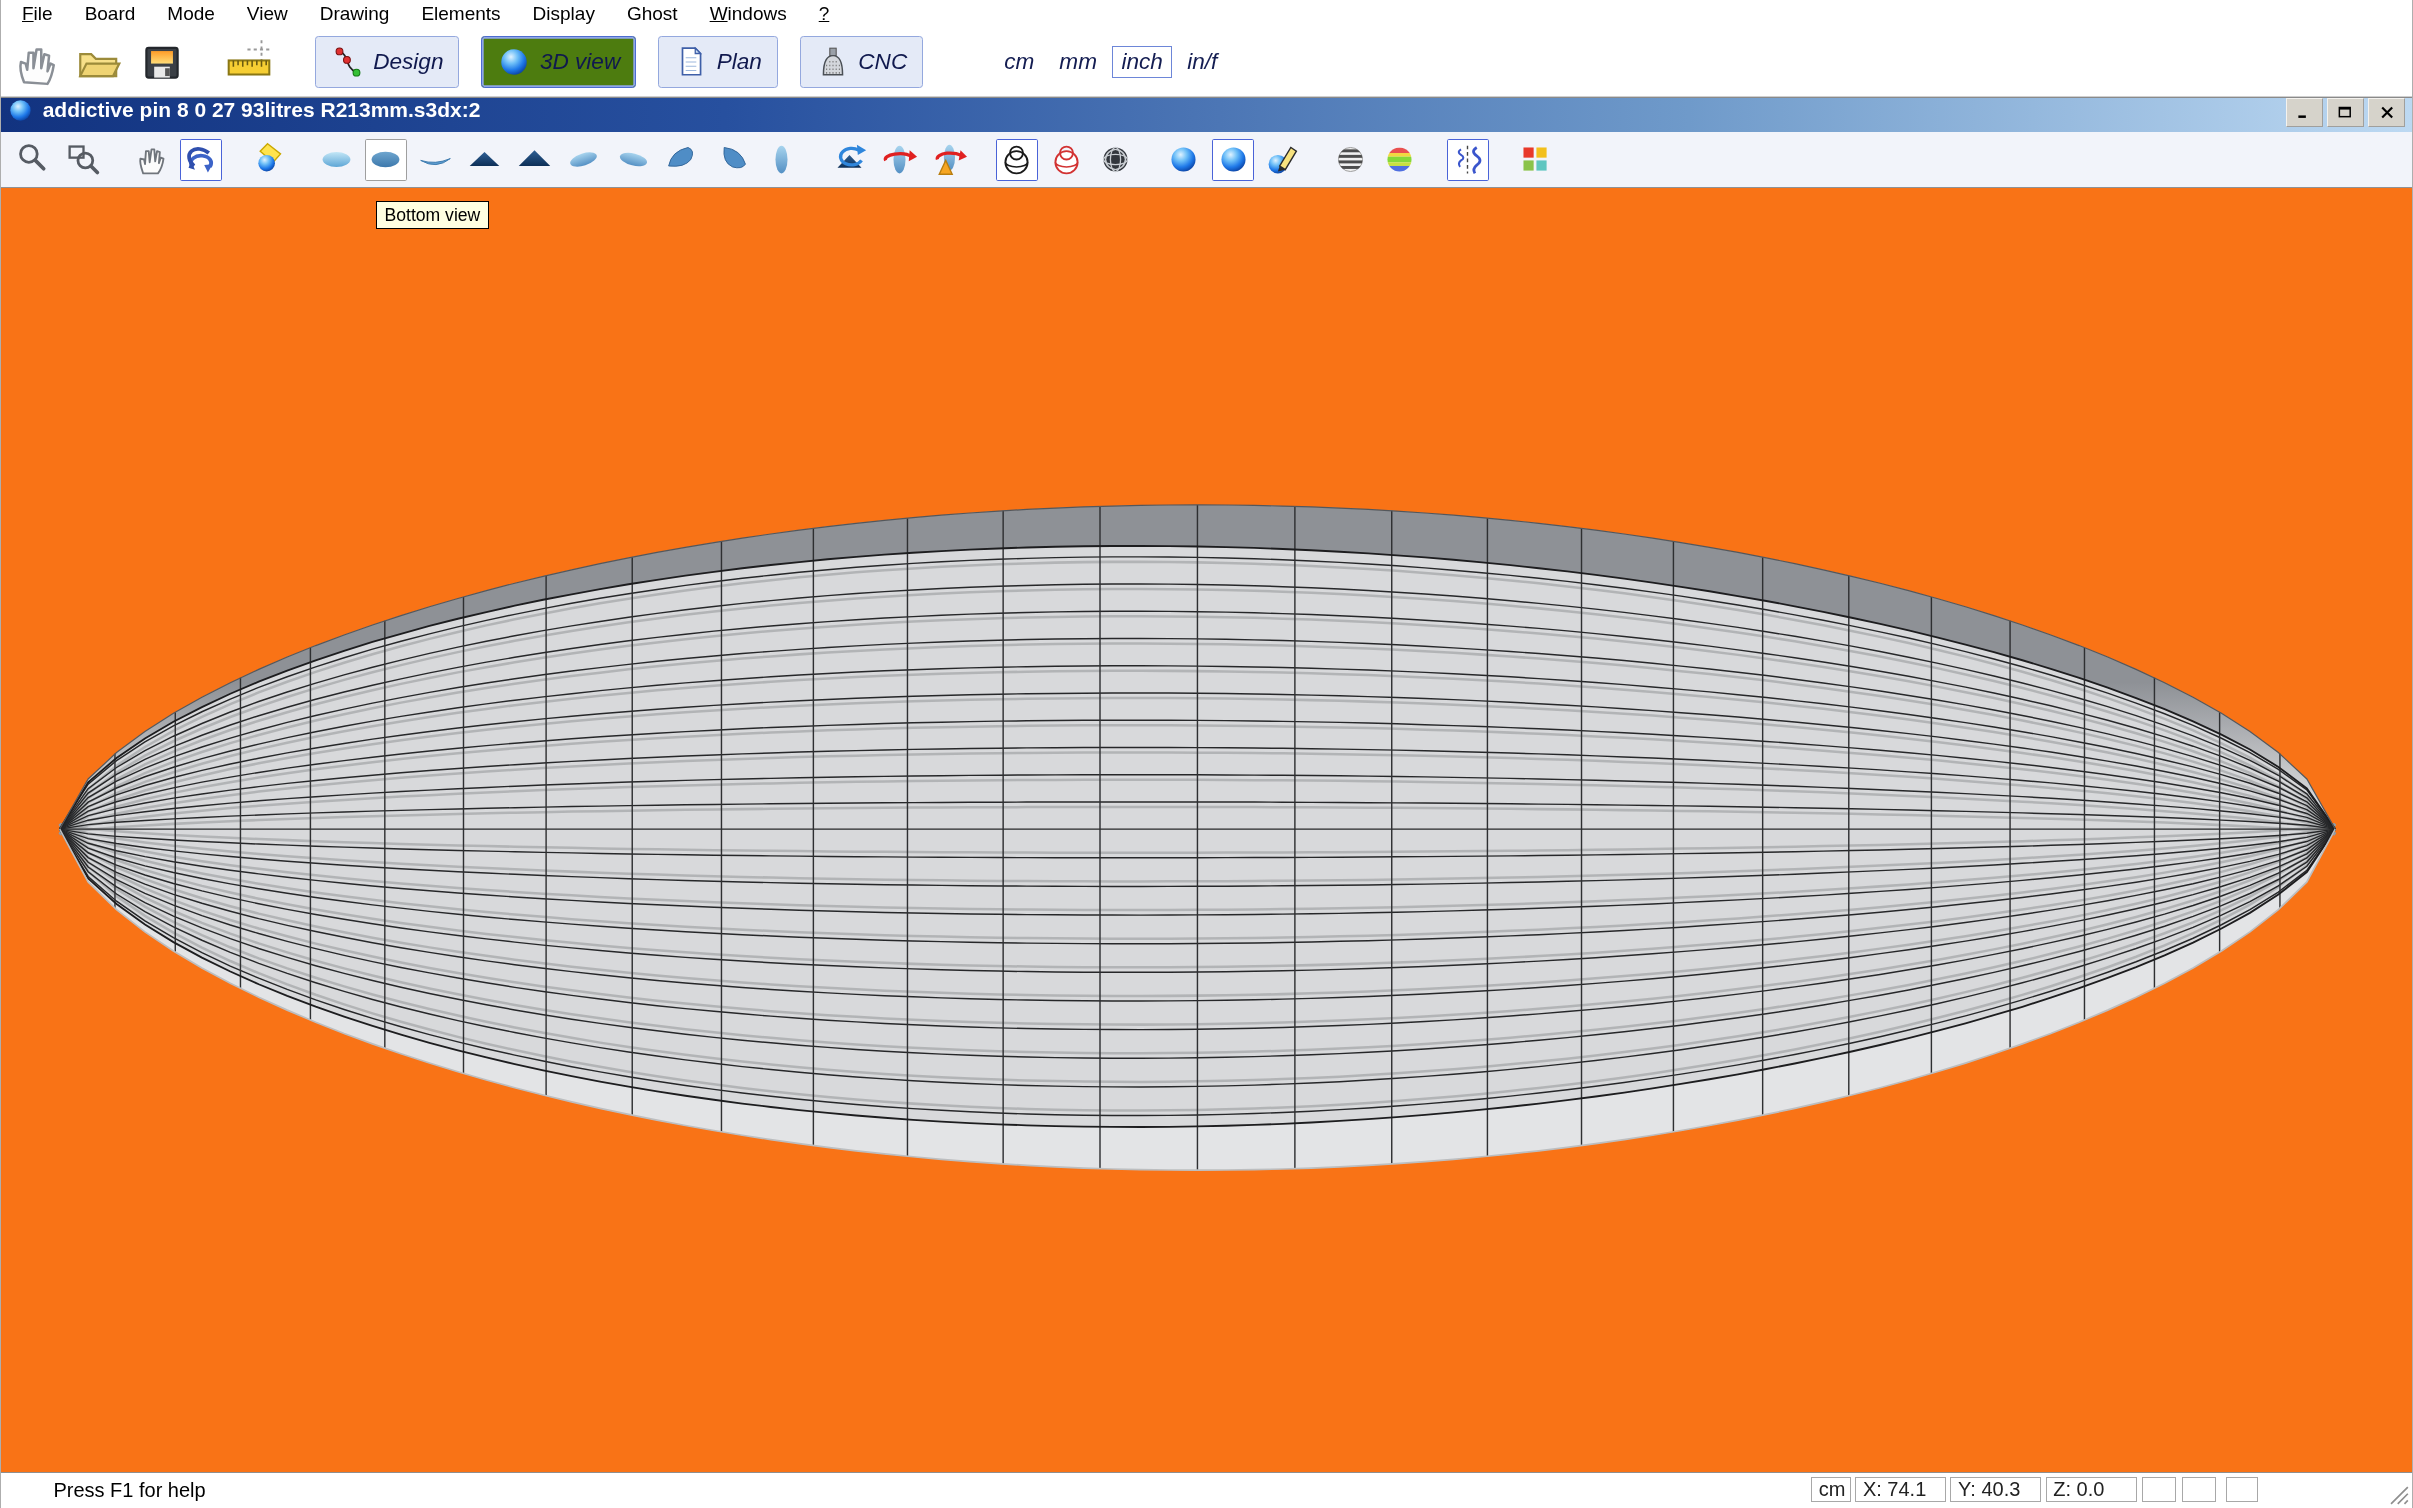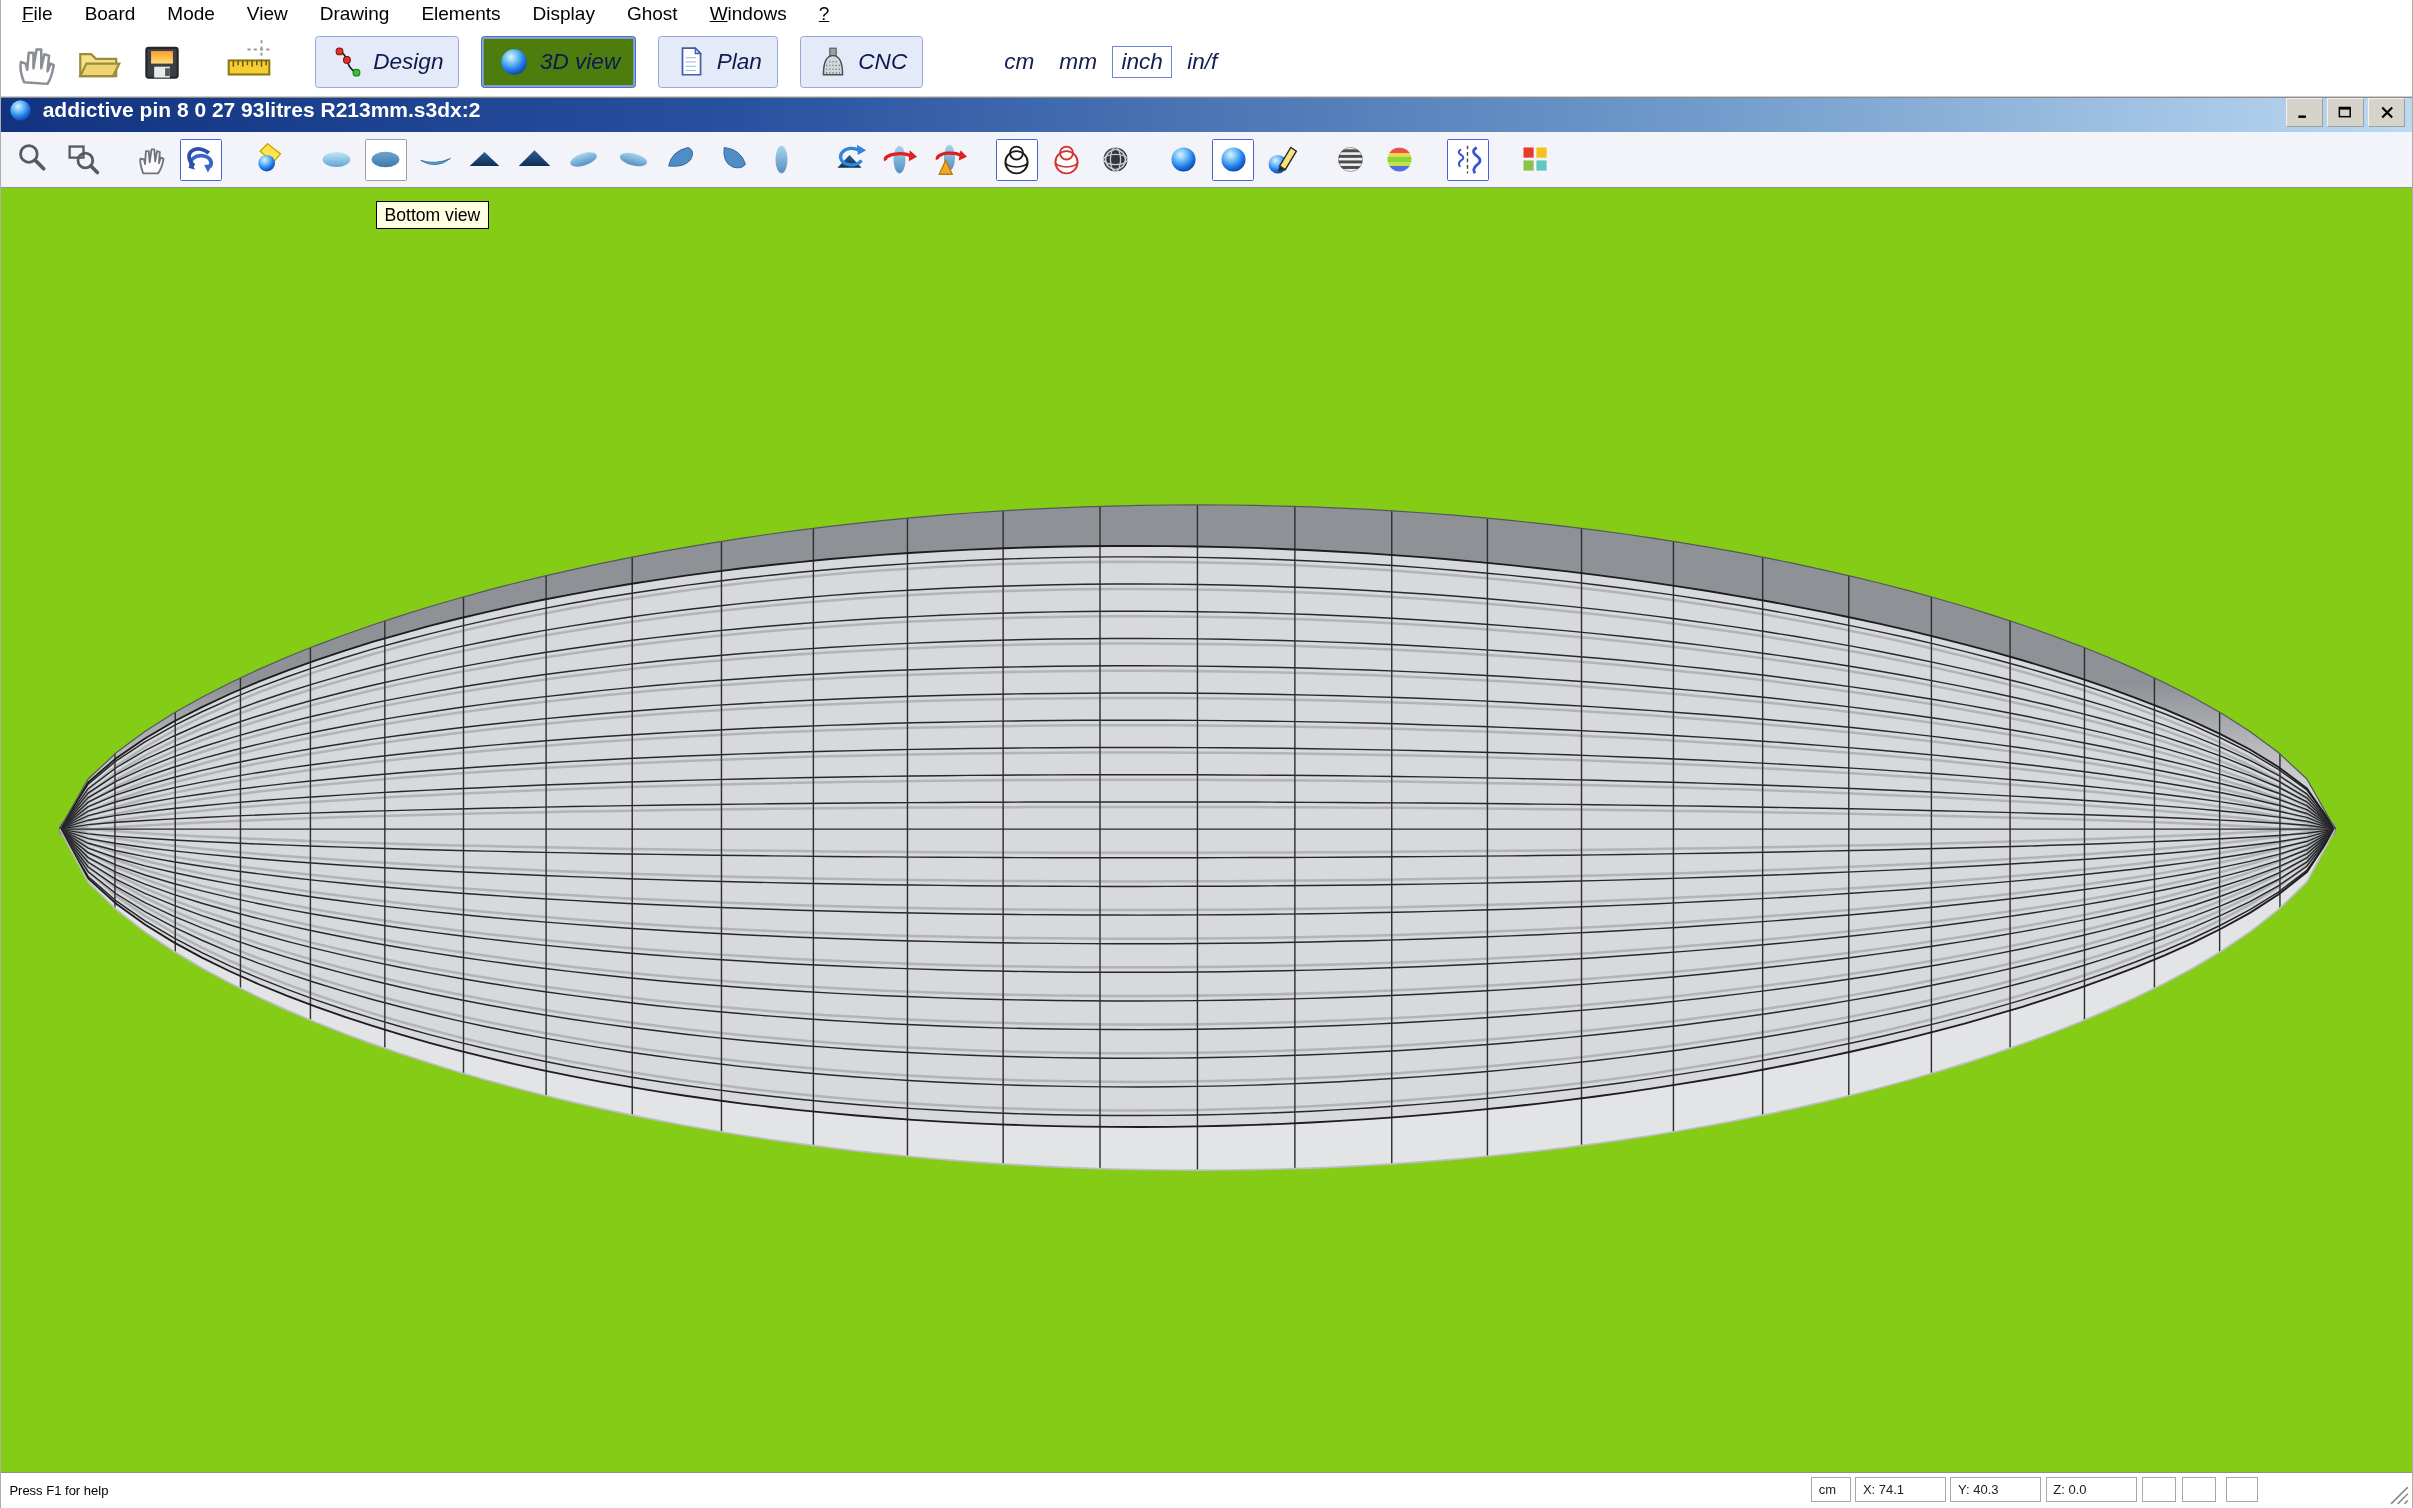--- a/index.html
+++ b/index.html
@@ -31,27 +31,27 @@
   .winbtn{width:35px;height:27px;background:#d6d3cb;border:1.7px outset #f4f2ee;display:flex;align-items:center;justify-content:center;}
   
   #toolbar2{height:55px;flex:0 0 auto;background:#f2f4fa;border-bottom:1.7px solid #8f9296;
             display:flex;align-items:center;padding-left:11.7px;}
   .v-icon{width:42px;height:42px;display:flex;align-items:center;justify-content:center;
           border:1.7px solid transparent;margin-right:7.5px;box-sizing:border-box;}
   .v-icon.sel{border-color:#4a63d8;background:#fff;border-radius:1.7px;}
   .v-icon.pressed{border-color:#9f9f9f;background:#fff;border-radius:1.7px;}
   .tgap{width:18.4px;flex:0 0 auto;}
   
-  #canvas{position:relative;flex:1 1 auto;background:#84cc16;overflow:hidden;}
+  #canvas{position:relative;flex:1 1 auto;background:#f97316;overflow:hidden;}
   #board-svg{position:absolute;left:0;top:0;}
   #tooltip{position:absolute;left:375px;top:13.4px;background:#ffffe1;border:0.8px solid #000;
            font-size:17.6px;padding:2.5px 7.5px;color:#000;z-index:5;}
   
   #statusbar{height:35px;flex:0 0 auto;border-top:0.8px solid #8f8f8f;box-shadow:inset 0 0.8px 0 #fff;
-             display:flex;align-items:center;font-size:13px;position:relative;background:#fff;}
+             display:flex;align-items:center;font-size:20px;position:relative;background:#fff;padding-left:44px;}
   #status-help{margin-left:8.4px;}
   #statusfields{position:absolute;left:1810px;top:4.2px;display:flex;align-items:center;}
   .sbox{border:0.8px solid #a8a8a8;height:25px;display:flex;align-items:center;
         padding:0 6.7px;margin-right:4.2px;color:#222;box-sizing:border-box;background:#fff;}
   .sbox.b-cm{width:40px;}
   .sbox.b-x,.sbox.b-y,.sbox.b-z{width:91px;}
   .sbox.empty1{width:34px;margin-left:1.7px;}
   .sbox.empty2{width:34px;margin-left:1.7px;}
   .sbox.empty3{width:32px;margin-left:5px;}
   #grip{position:absolute;right:2.5px;bottom:2.5px;}

